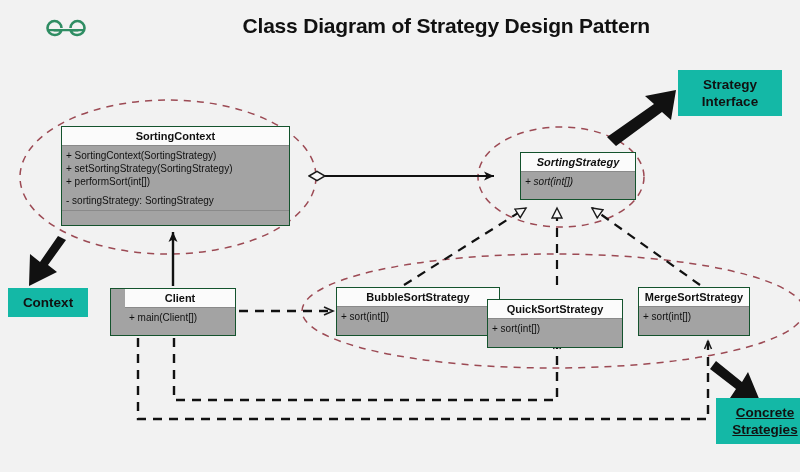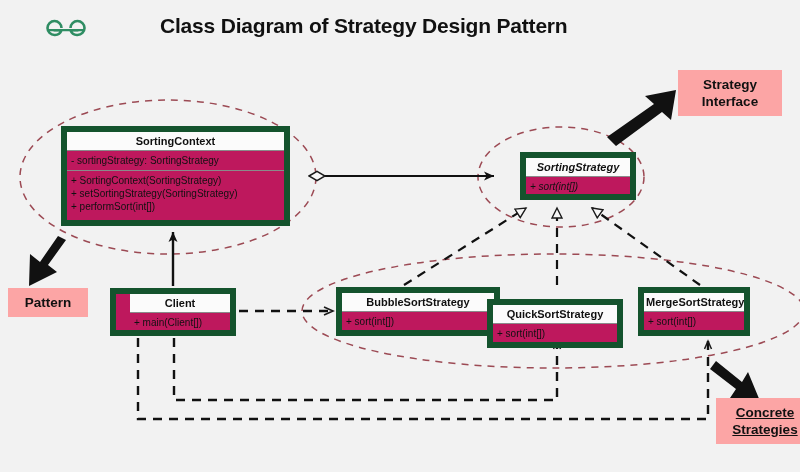--- a/index.html
+++ b/index.html
@@ -36,33 +36,33 @@
     left: 44px;
     top: 17px;
     width: 44px;
     height: 26px;
   }
   #title {
     position: absolute;
     left: 160px;
     top: 14px;
     width: 490px;
-    text-align: left;
+    text-align: right;
     font-size: 21px;
     font-weight: bold;
     color: #111111;
     letter-spacing: -0.2px;
     white-space: nowrap;
   }
 
   
   .uml-class {
     position: absolute;
-    background: #be185d;
-    border: 6px solid #14532d;
+    background: #a3a3a3;
+    border: 1px solid #14532d;
     box-sizing: border-box;
     z-index: 5;
   }
   .uml-name {
     text-align: center;
     font-size: 11px;
     font-weight: bold;
     color: #101010;
     padding: 3px 2px 3px 2px;
     border-bottom: 1px solid #8a8a8a;
@@ -89,21 +89,21 @@
   #box-sortingcontext { left: 61px;  top: 126px; width: 229px; height: 100px; }
   #box-sortingstrategy { left: 520px; top: 152px; width: 116px; height: 48px; font-style: italic; }
   #box-client         { left: 110px; top: 288px; width: 126px; height: 48px; padding-left: 14px; }
   #box-bubble         { left: 336px; top: 287px; width: 164px; height: 49px; }
   #box-quick          { left: 487px; top: 287px; width: 136px; height: 49px; margin-top: 12px; }
   #box-merge          { left: 638px; top: 287px; width: 112px; height: 49px; }
 
   
   .callout {
     position: absolute;
-    background: #fca5a5;
+    background: #14b8a6;
     color: #111111;
     font-size: 13.5px;
     font-weight: bold;
     line-height: 17px;
     text-align: center;
     padding: 6px 0;
     box-sizing: border-box;
     z-index: 6;
     white-space: nowrap;
   }
@@ -174,28 +174,28 @@
         <path d="M17.5,11 A7,7 0 1 0 10.5,18 A7,7 0 0 0 17.5,13.2 L9.6,13.2"></path>
         <path d="M26.5,11 A7,7 0 1 1 33.5,18 A7,7 0 0 1 26.5,13.2 L34.4,13.2"></path>
         <path d="M4.5,13.2 L39.5,13.2" stroke-width="2.2"></path>
       </g>
     </svg>
     <div id="title">Class Diagram of Strategy Design Pattern</div>
   </div>
 
   <div class="uml-class" id="box-sortingcontext">
     <div class="uml-name">SortingContext</div>
-    <div class="uml-compartment">
-      <div class="uml-member">- sortingStrategy: SortingStrategy</div>
-    </div>
     <div class="uml-compartment last">
       <div class="uml-member">+ SortingContext(SortingStrategy)</div>
       <div class="uml-member">+ setSortingStrategy(SortingStrategy)</div>
       <div class="uml-member">+ performSort(int[])</div>
     </div>
+    <div class="uml-compartment">
+      <div class="uml-member">- sortingStrategy: SortingStrategy</div>
+    </div>
   </div>
 
   <div class="uml-class" id="box-sortingstrategy">
     <div class="uml-name">SortingStrategy</div>
     <div class="uml-compartment last">
       <div class="uml-member">+ sort(int[])</div>
     </div>
   </div>
 
   <div class="uml-class" id="box-client">
@@ -225,21 +225,21 @@
       <div class="uml-member">+ sort(int[])</div>
     </div>
   </div>
 
   <div class="callout" id="callout-strategy-interface">
     <div>Strategy</div>
     <div>Interface</div>
   </div>
 
   <div class="callout" id="callout-context">
-    <div>Pattern</div>
+    <div>Context</div>
   </div>
 
   <div class="callout" id="callout-concrete">
     <div>Concrete</div>
     <div>Strategies</div>
   </div>
 
 </div>
 
 </body></html>

